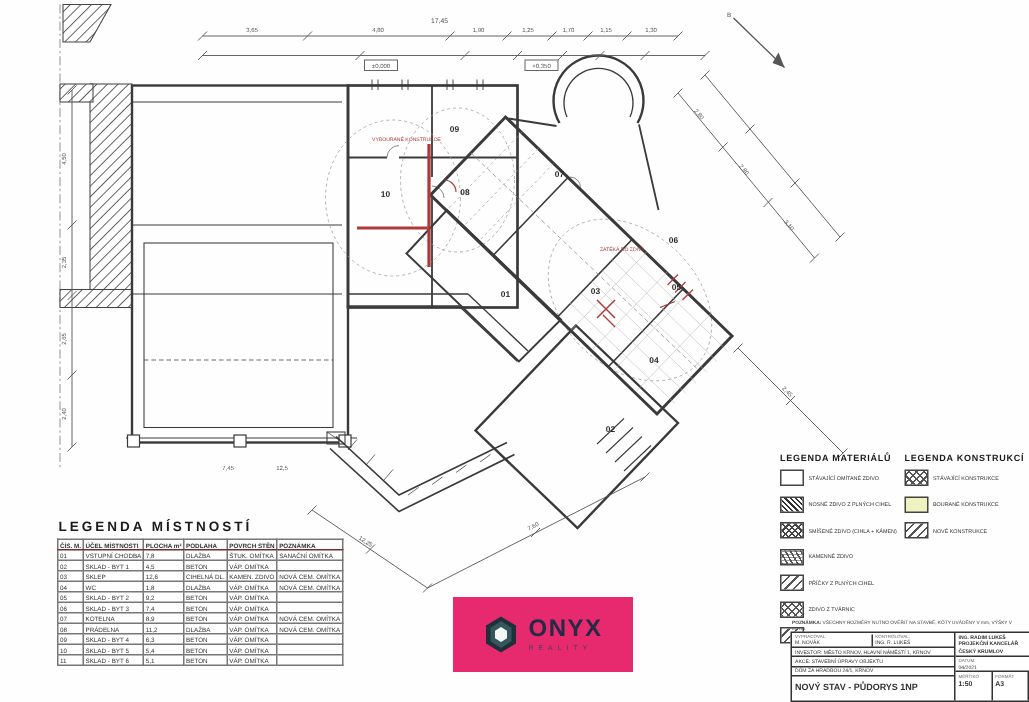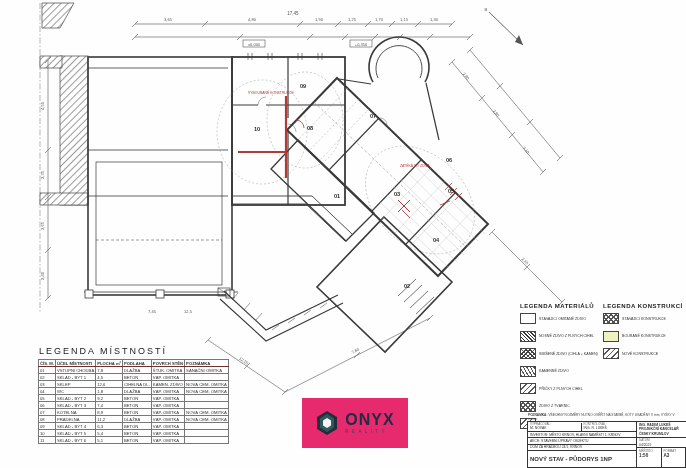--- a/index.html
+++ b/index.html
@@ -1,21 +1,21 @@
 <!DOCTYPE html>
 <html><head>
 <meta charset="utf-8">
 <style>
   html,body{margin:0;padding:0;background:#ffffff;}
   .sheet{position:relative;width:686px;height:468px;background:#fefefe;overflow:hidden;
          font-family:"Liberation Sans",sans-serif;color:#222;}
   .abs{position:absolute;}
   
   .rooms-wrap{left:38px;top:346px;width:176px;}
-  .rooms-title{font-size:9px;font-weight:400;letter-spacing:2px;color:#1a1a1a;margin:0 0 3px 1px;}
+  .rooms-title{font-size:9px;font-weight:700;letter-spacing:2px;color:#1a1a1a;margin:0 0 3px 1px;}
   table.rooms{border-collapse:collapse;width:172px;font-size:4.2px;color:#333;}
   table.rooms th,table.rooms td{border:0.5px solid #777;padding:0.5px 1px;text-align:left;
       font-weight:400;white-space:nowrap;overflow:hidden;}
   table.rooms thead th{font-weight:700;border-bottom:1.5px solid #6d2f2f;background:#fcfcfc;}
   table.rooms th:nth-child(1),table.rooms td:nth-child(1){width:9px;}
   table.rooms th:nth-child(2),table.rooms td:nth-child(2){width:50px;}
   table.rooms th:nth-child(3),table.rooms td:nth-child(3){width:15px;}
   table.rooms th:nth-child(4),table.rooms td:nth-child(4){width:25px;}
   table.rooms th:nth-child(5),table.rooms td:nth-child(5){width:30px;}
   table.rooms th:nth-child(6),table.rooms td:nth-child(6){width:36px;}
@@ -31,21 +31,21 @@
   .sw-check{background:repeating-linear-gradient(45deg,#444 0,#444 1px,transparent 1px,transparent 3px),
              repeating-linear-gradient(-45deg,#444 0,#444 1px,#fff 1px,#fff 3px);}
   .sw-stone{background:repeating-linear-gradient(60deg,#555 0,#555 1px,transparent 1px,transparent 3px),
              repeating-linear-gradient(0deg,#999 0,#999 0.5px,#fff 0.5px,#fff 2px);}
   .sw-diag{background:repeating-linear-gradient(-45deg,#555 0,#555 1px,#fff 1px,#fff 4px);}
   .sw-cross{background:repeating-linear-gradient(45deg,#555 0,#555 1px,transparent 1px,transparent 3.5px),
              repeating-linear-gradient(-45deg,#555 0,#555 1px,#fff 1px,#fff 3.5px);}
   .sw-yellow{background:#eef2c0;}
   .leg-label{font-size:3.6px;color:#333;white-space:nowrap;}
   
-  .logo{left:302px;top:398px;width:106px;height:50px;display:flex;align-items:center;
+  .logo{left:302px;top:398px;width:120px;height:50px;display:flex;align-items:center;
         justify-content:center;gap:6px;}
   .logo-text{display:flex;flex-direction:column;line-height:1;}
   .logo-name{font-size:16px;font-weight:800;letter-spacing:1px;color:#232c44;}
   .logo-sub{font-size:4.5px;letter-spacing:3.4px;color:#3a4660;margin-top:2px;}
   
   .note{left:528px;top:413px;width:150px;font-size:3.2px;color:#444;line-height:1.3;}
   .tblock{left:527px;top:421px;width:158px;height:45px;border:1px solid #333;display:flex;
           font-size:3.4px;color:#333;background:#fff;}
   .tb-left{width:108px;display:flex;flex-direction:column;border-right:0.7px solid #333;}
   .tb-row{border-bottom:0.6px solid #333;padding:0.5px 2px;flex:none;line-height:1.25;}

